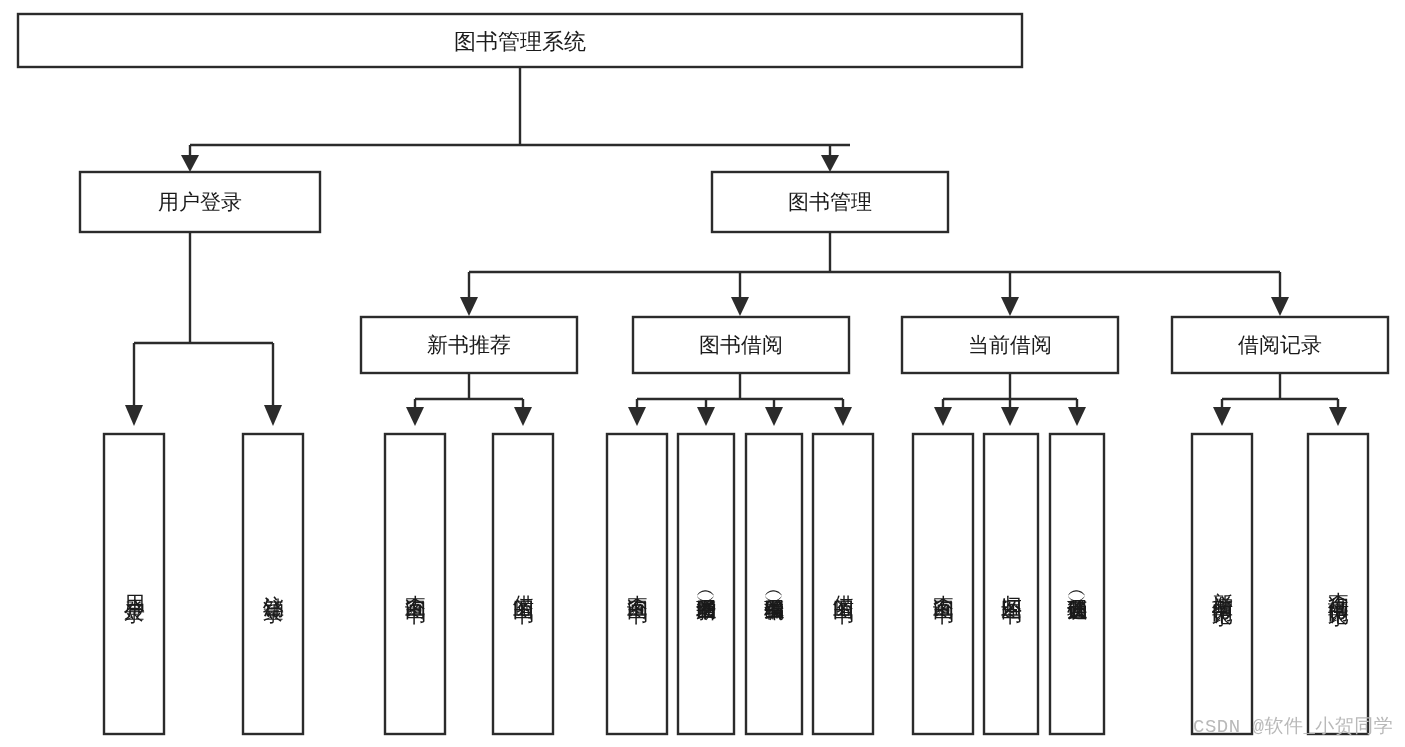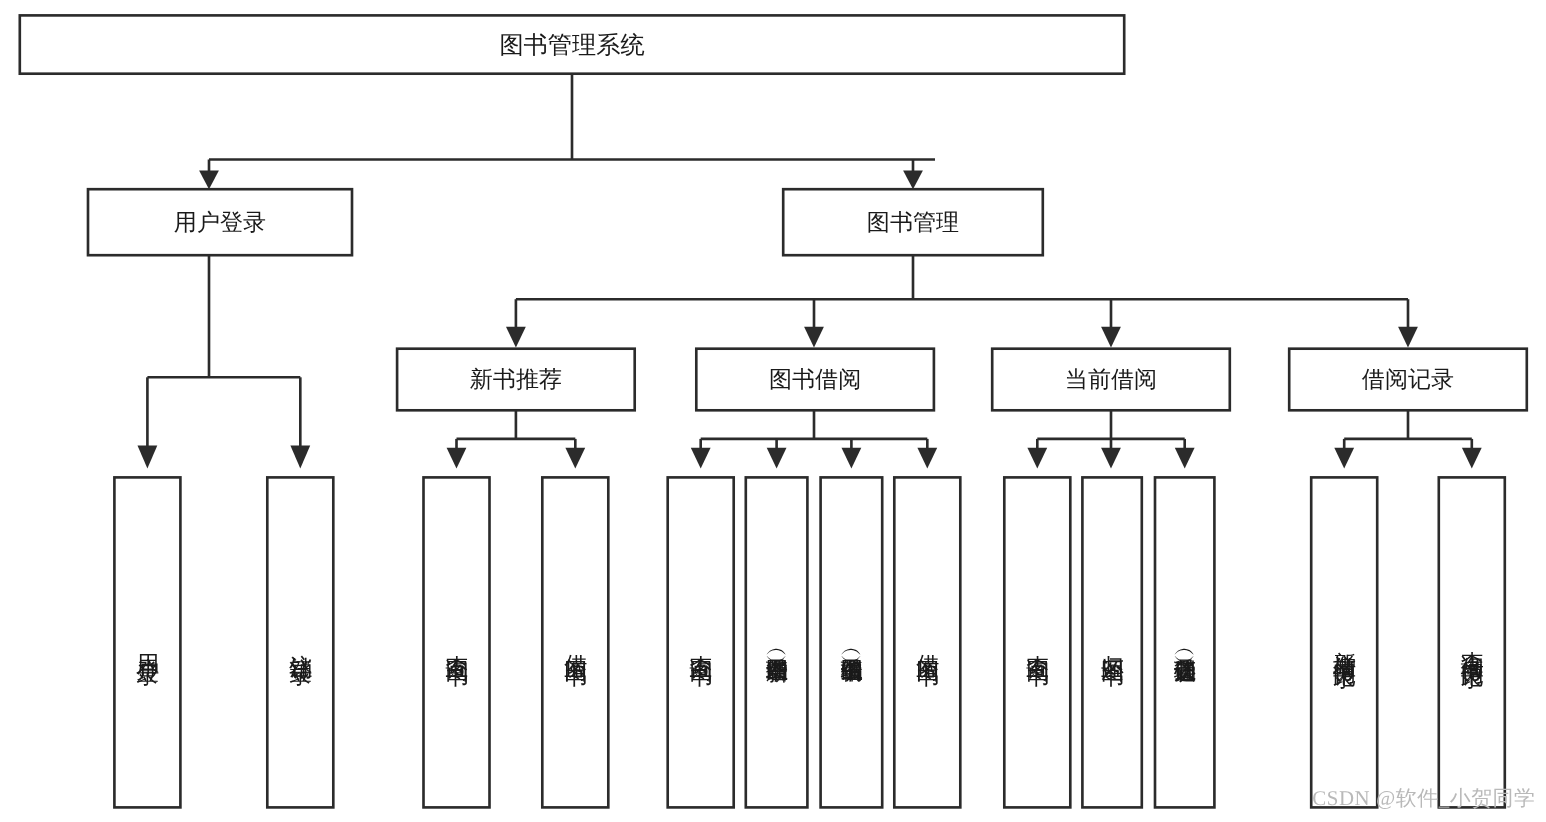--- a/index.html
+++ b/index.html
@@ -68,21 +68,21 @@
     display: flex;
     align-items: center;
     justify-content: center;
     text-align: center;
     white-space: nowrap;
     pointer-events: none;
     user-select: none;
   }
   .watermark {
     position: absolute;
-    font-family: Liberation Serif, serif;
+    font-family: Liberation Mono, monospace;
     font-size: 19px;
     color: #b9b9b9;
     white-space: nowrap;
     letter-spacing: 0.5px;
   }
 </style>
 </head>
 <body>
 
 <div id="diagram-root">

